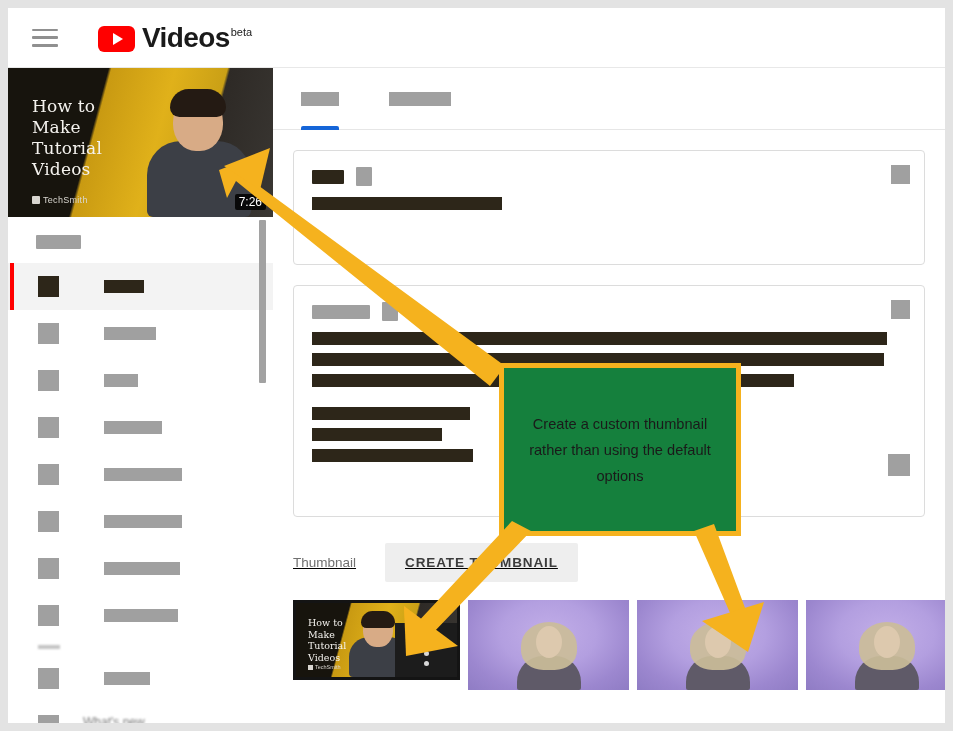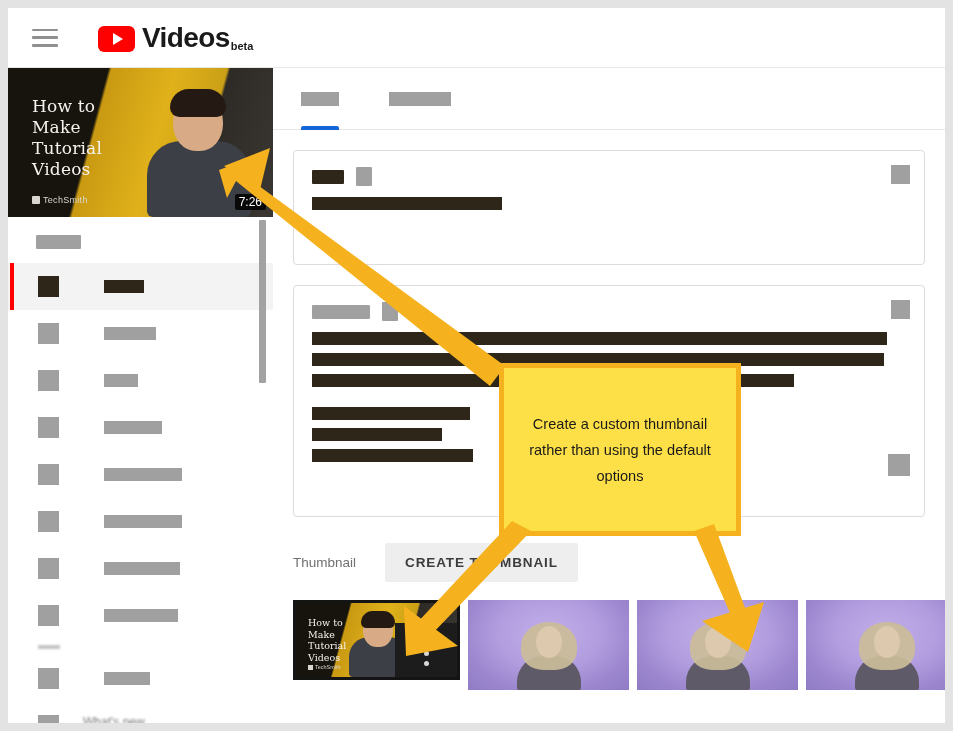--- a/index.html
+++ b/index.html
@@ -60,23 +60,23 @@
     border-top: 6px solid transparent;
     border-bottom: 6px solid transparent;
     margin-left: 3px;
   }
   .brand-text {
     font-size: 28px; font-weight: bold;
     color: #1a1a1a; letter-spacing: -0.6px;
     margin-left: 7px; line-height: 28px;
   }
   .brand-beta {
-    font-size: 11px; font-weight: bold;
+    font-size: 11px; font-weight: normal;
     color: #1a1a1a; margin-left: 1px;
-    line-height: 11px; margin-top: 17px; text-align: center;
+    line-height: 11px; margin-top: 3px; text-align: center;
   }
 
   
   .sidebar {
     position: absolute;
     left: 0; top: 60px;
     width: 265px; height: 663px;
     background: #ffffff;
     overflow: hidden;
   }
@@ -254,21 +254,21 @@
     width: 22px; height: 22px;
     background: #a0a0a0;
     cursor: pointer;
   }
   .bar { height: 13px; background: #2d2619; margin-bottom: 8px; }
   .bar-gap { margin-bottom: 20px; }
 
   
   .thumb-section {
     margin: 26px 0 0 20px;
-    display: flex; align-items: center;
+    display: flex; align-items: center; text-decoration: underline;
   }
   .thumb-label {
     font-size: 13.5px; color: #707070;
     width: 92px;
   }
   .create-btn {
     background: #eeeeee;
     color: #3c3c3c;
     font-size: 13.5px; font-weight: bold;
     letter-spacing: 0.9px;
@@ -377,21 +377,21 @@
   
   .overlay {
     position: absolute; left: 0; top: 0;
     width: 937px; height: 715px;
     pointer-events: none; z-index: 50;
   }
   .callout {
     position: absolute;
     left: 491px; top: 355px;
     width: 242px; height: 173px;
-    background: #fde047;
+    background: #15803d;
     border: 5px solid #f5b21e;
     display: flex; align-items: center; justify-content: center;
     text-align: center;
     pointer-events: auto;
   }
   .callout p {
     font-size: 14.6px;
     line-height: 26px;
     color: #1a1a1a;
     font-weight: 500;

